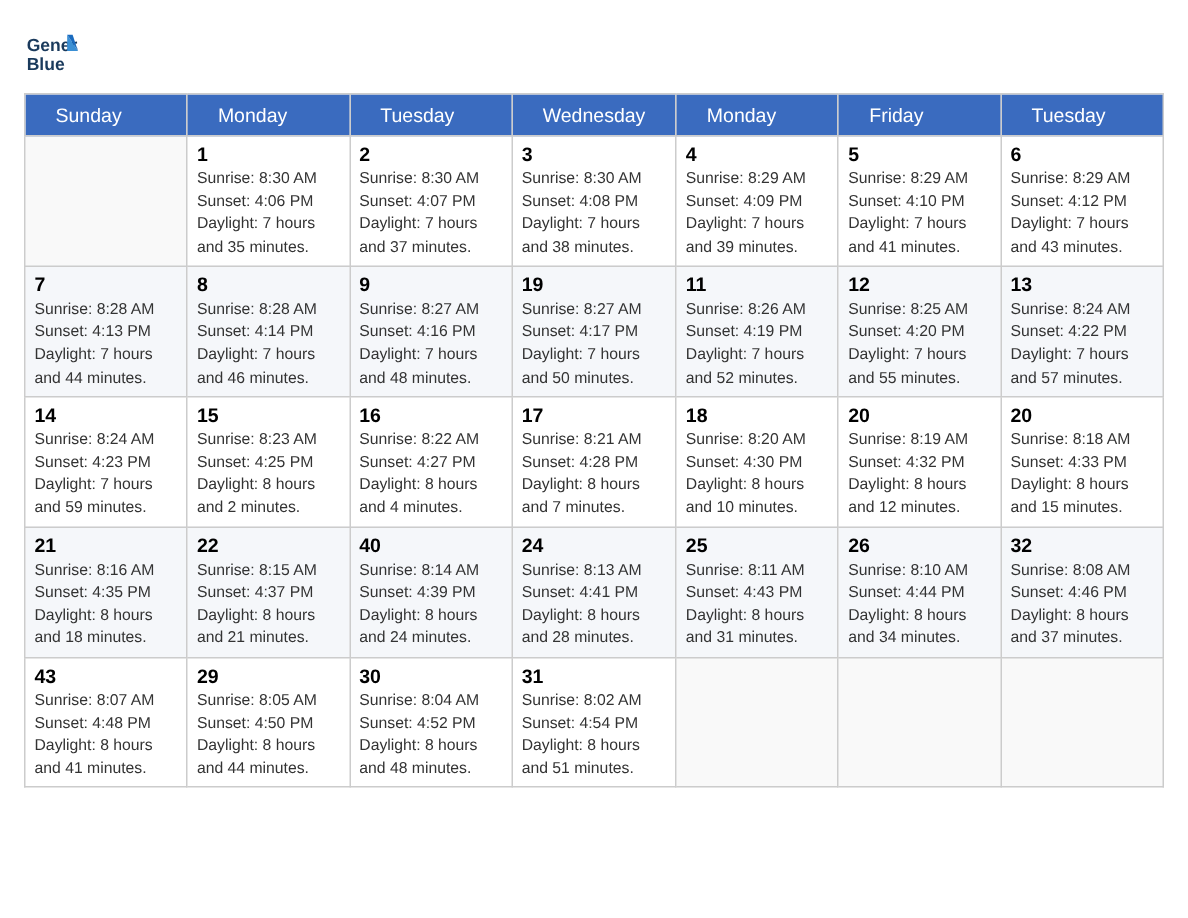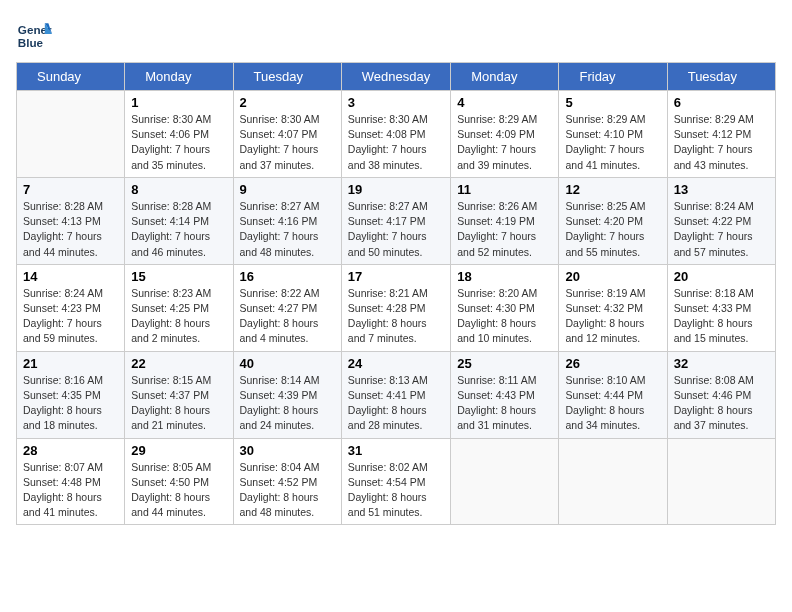--- a/index.html
+++ b/index.html
@@ -220,21 +220,21 @@
           <span class="day-number">26</span>
           <div class="day-info">Sunrise: 8:10 AM<br>Sunset: 4:44 PM<br>Daylight: 8 hours<br>and 34 minutes.</div>
         </td>
         <td>
           <span class="day-number">32</span>
           <div class="day-info">Sunrise: 8:08 AM<br>Sunset: 4:46 PM<br>Daylight: 8 hours<br>and 37 minutes.</div>
         </td>
       </tr>
       <tr>
         <td>
-          <span class="day-number">28</span>
+          <span class="day-number">43</span>
           <div class="day-info">Sunrise: 8:07 AM<br>Sunset: 4:48 PM<br>Daylight: 8 hours<br>and 41 minutes.</div>
         </td>
         <td>
           <span class="day-number">29</span>
           <div class="day-info">Sunrise: 8:05 AM<br>Sunset: 4:50 PM<br>Daylight: 8 hours<br>and 44 minutes.</div>
         </td>
         <td>
           <span class="day-number">30</span>
           <div class="day-info">Sunrise: 8:04 AM<br>Sunset: 4:52 PM<br>Daylight: 8 hours<br>and 48 minutes.</div>
         </td>

